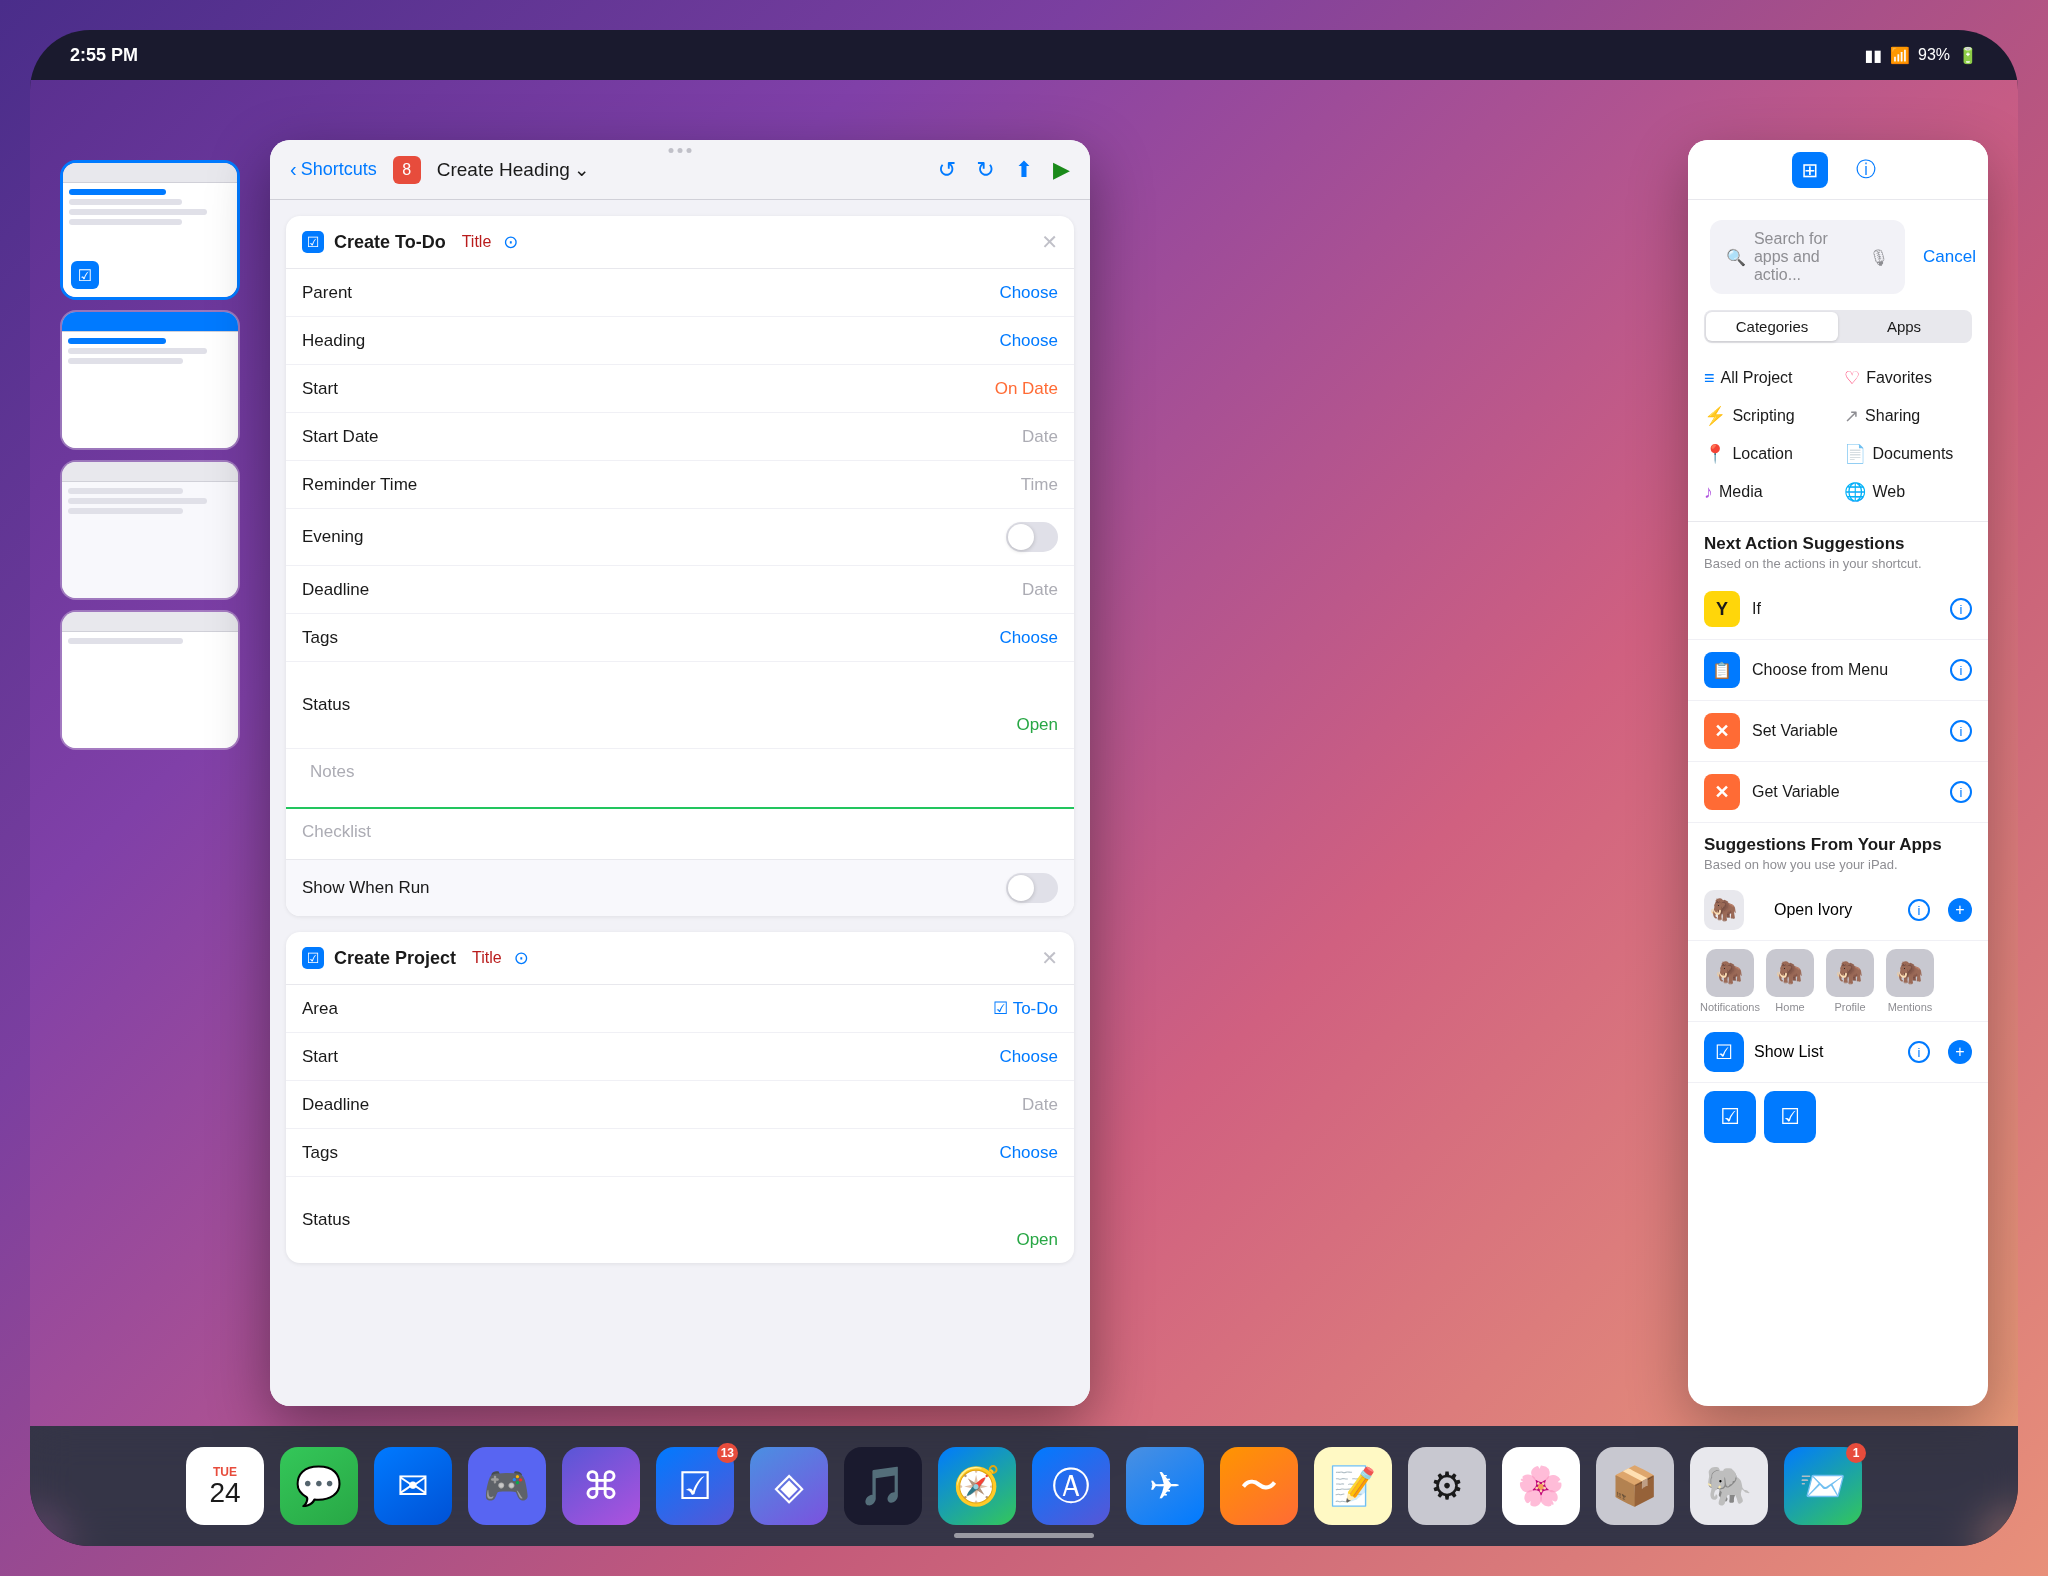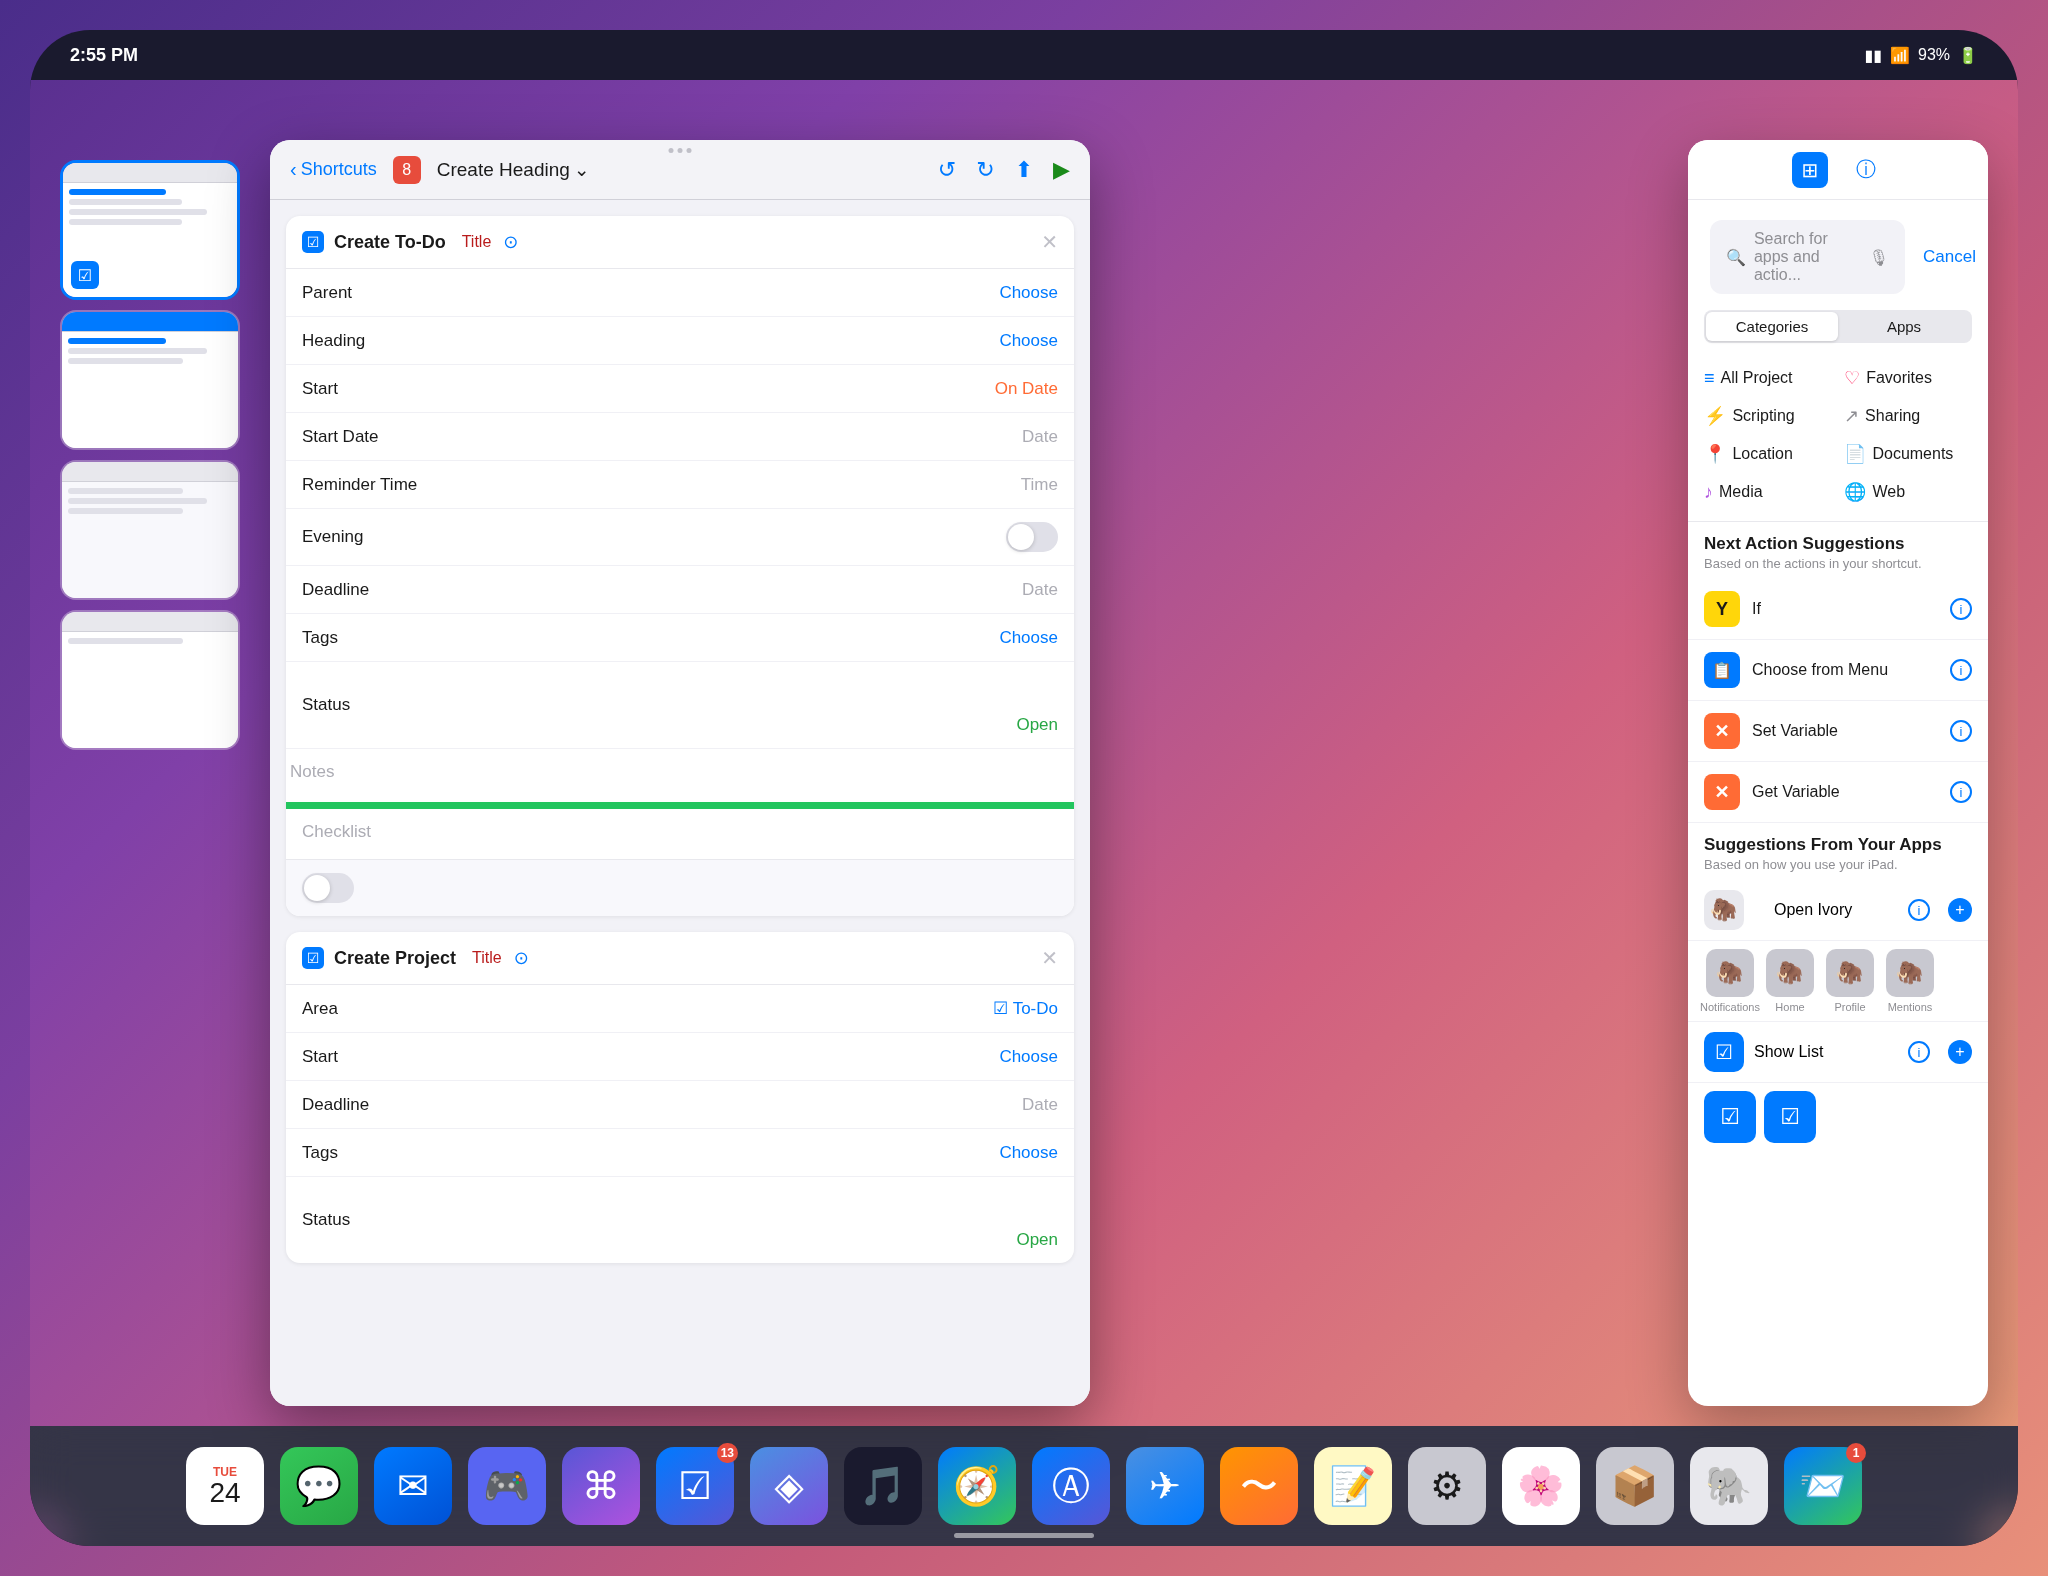--- a/index.html
+++ b/index.html
@@ -299,23 +299,23 @@
       height: 26px;
       background: white;
       border-radius: 50%;
       position: absolute;
       top: 2px;
       left: 2px;
       box-shadow: 0 1px 4px rgba(0,0,0,0.2);
     }
 
     .notes-area {
-      padding: 13px 4px;
+      padding: 13px 24px;
       min-height: 60px;
-      border-bottom: 7px solid #22c55e;
+      border-bottom: 2px solid #22c55e;
     }
     .notes-placeholder {
       color: #acacb4;
       font-size: 17px;
     }
     .checklist-area {
       padding: 13px 16px;
       min-height: 50px;
     }
     .checklist-placeholder {
@@ -839,20 +839,21 @@
           </div>
 
           <div class="notes-area">
             <span class="notes-placeholder">Notes</span>
           </div>
           <div class="checklist-area">
             <span class="checklist-placeholder">Checklist</span>
           </div>
 
           <div class="show-when-run-row">
+            <span class="row-label">Show When Run</span>
             <div class="toggle-switch">
               <div class="toggle-thumb"></div>
             </div>
           </div>
         </div>
 
         <div class="action-card">
           <div class="card-header">
             <div class="card-checkbox">☑</div>
             <span class="card-title">Create Project</span>

